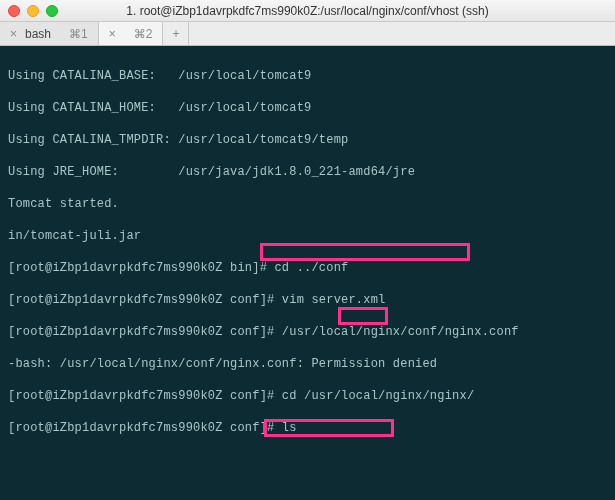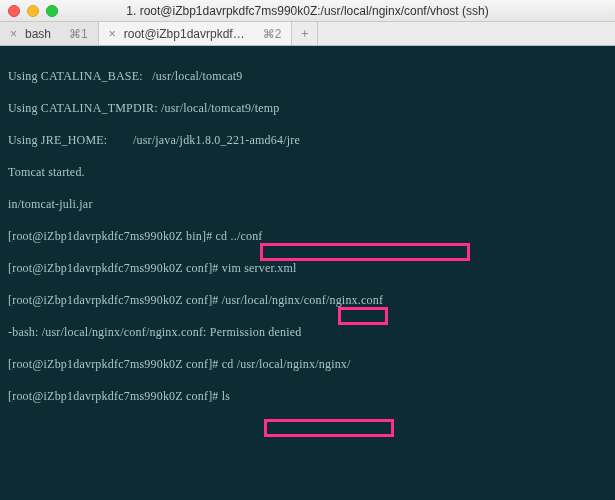--- a/index.html
+++ b/index.html
@@ -64,21 +64,20 @@
   }
   .terminal {
     background: #0d2b33;
     color: #a9c6c7;
     height: calc(500px - 22px - 24px);
     padding: 6px 8px;
     white-space: pre;
     line-height: 16px;
     letter-spacing: 0.2px;
     position: relative;
-    font-family: Liberation Serif, serif;
   }
   .line { white-space: pre; }
   .hl-box {
     border: 3px solid #ff2f8b;
     position: absolute;
     pointer-events: none;
   }
 </style>
 </head>
 <body>
@@ -93,30 +92,30 @@
 </div>
 
 <div class="tabbar">
   <div class="tab">
     <span class="close">×</span>
     <span>bash</span>
     <span class="shortcut">⌘1</span>
   </div>
   <div class="tab active">
     <span class="close">×</span>
-    <span>root@iZbp1davrpkdf…</span>
     <span class="shortcut">⌘2</span>
   </div>
   <div class="add-tab">
     <span>＋</span>
   </div>
 </div>
 
 <div class="terminal">
 <div class="line">Using CATALINA_BASE:   /usr/local/tomcat9</div>
+<div class="line">Using CATALINA_HOME:   /usr/local/tomcat9</div>
 <div class="line">Using CATALINA_TMPDIR: /usr/local/tomcat9/temp</div>
 <div class="line">Using JRE_HOME:        /usr/java/jdk1.8.0_221-amd64/jre</div>
 <div class="line">Tomcat started.</div>
 <div class="line">in/tomcat-juli.jar</div>
 <div class="line">[root@iZbp1davrpkdfc7ms990k0Z bin]# cd ../conf</div>
 <div class="line">[root@iZbp1davrpkdfc7ms990k0Z conf]# vim server.xml</div>
 <div class="line">[root@iZbp1davrpkdfc7ms990k0Z conf]# /usr/local/nginx/conf/nginx.conf</div>
 <div class="line">-bash: /usr/local/nginx/conf/nginx.conf: Permission denied</div>
 <div class="line"><span>[root@iZbp1davrpkdfc7ms990k0Z conf]</span><span># cd /usr/local/nginx/nginx/</span></div>
 <div class="line">[root@iZbp1davrpkdfc7ms990k0Z conf]# ls</div>

